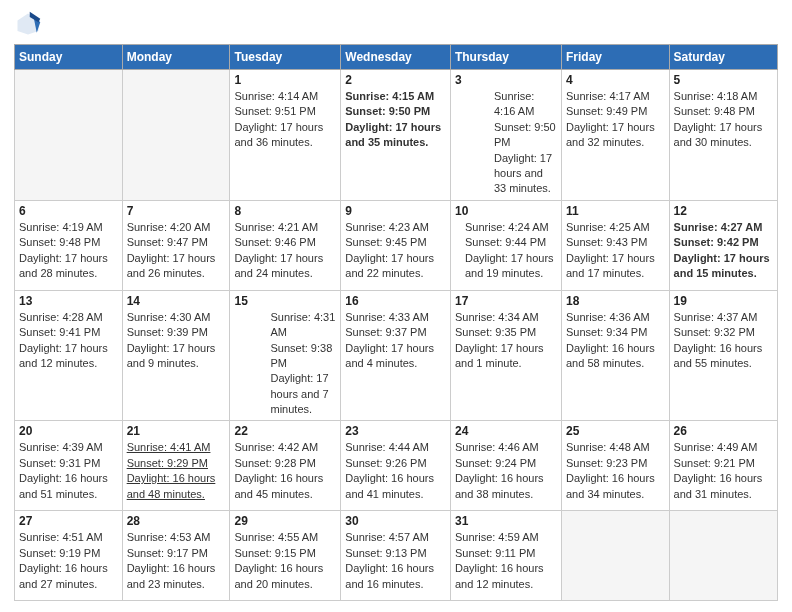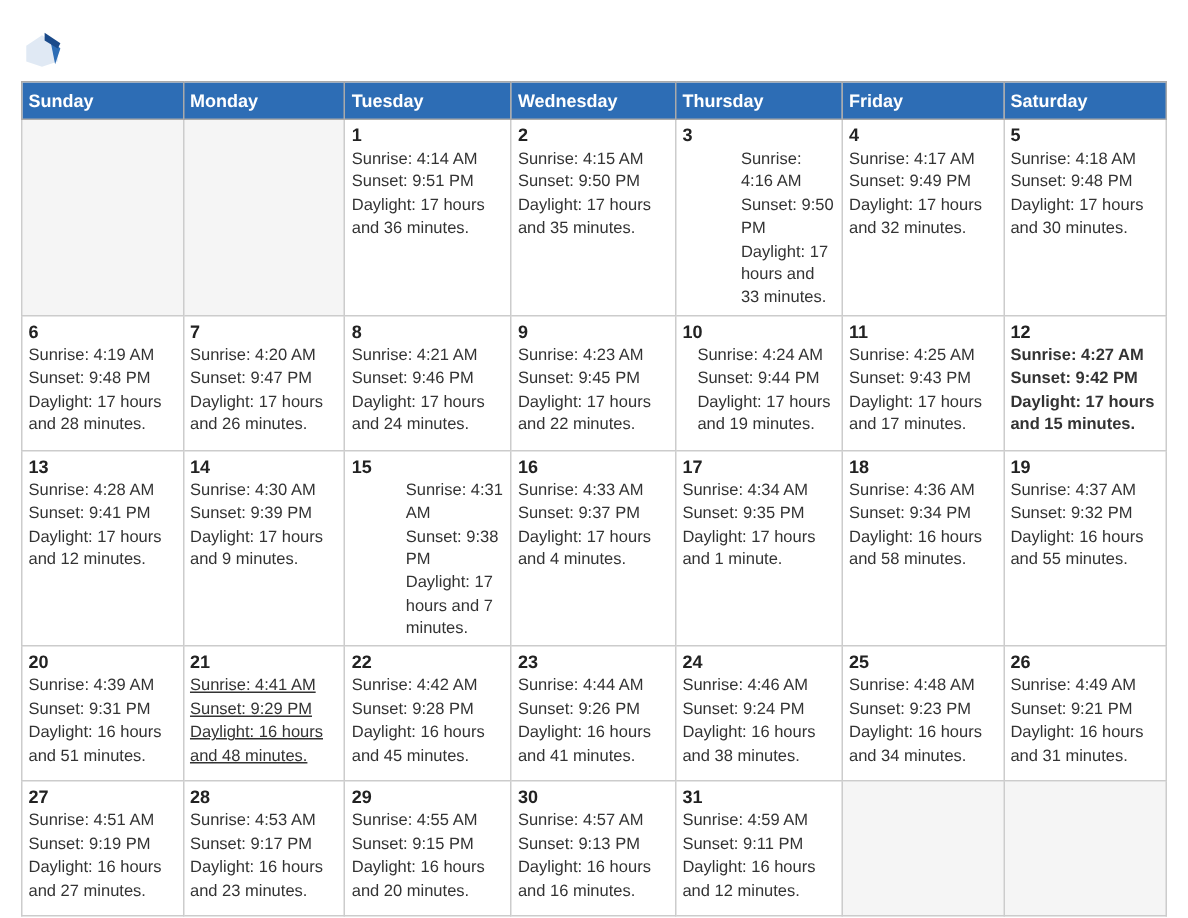--- a/index.html
+++ b/index.html
@@ -6,21 +6,21 @@
     body {
       width: 792px;
       height: 612px;
       font-family: Arial, sans-serif;
       background: #fff;
       overflow: hidden;
     }
     .page {
       width: 792px;
       height: 474px;
-      padding: 20px 14px;
+      padding: 10px 14px;
       display: flex;
       flex-direction: column;
     }
     .header {
       display: flex;
       justify-content: space-between;
       align-items: flex-start;
       margin-bottom: 6px;
     }
     .logo {
@@ -141,21 +141,21 @@
           <td class="empty"></td>
           <td class="empty"></td>
           <td>
             <span class="day-number">1</span>
             <div class="day-info" style="white-space: pre-line;">Sunrise: 4:14 AM
 Sunset: 9:51 PM
 Daylight: 17 hours and 36 minutes.</div>
           </td>
           <td>
             <span class="day-number">2</span>
-            <div class="day-info" style="white-space: pre-line;">Sunrise: 4:15 AM
+            <div class="day-info" style="white-space: pre-line; font-weight: bold;">Sunrise: 4:15 AM
 Sunset: 9:50 PM
 Daylight: 17 hours and 35 minutes.</div>
           </td>
           <td>
             <span class="day-number">3</span>
             <div class="day-info" style="white-space: pre-line; margin-left: 39px;">Sunrise: 4:16 AM
 Sunset: 9:50 PM
 Daylight: 17 hours and 33 minutes.</div>
           </td>
           <td>

